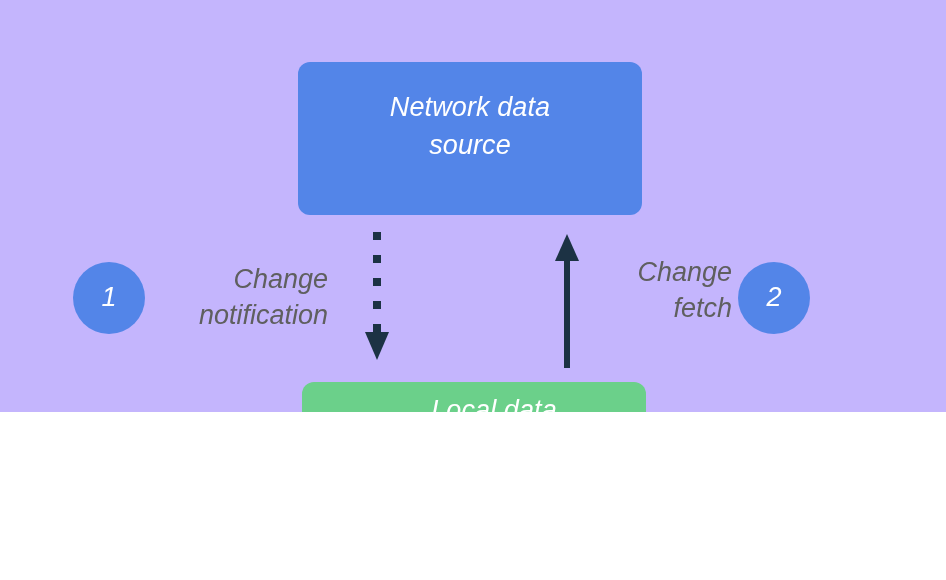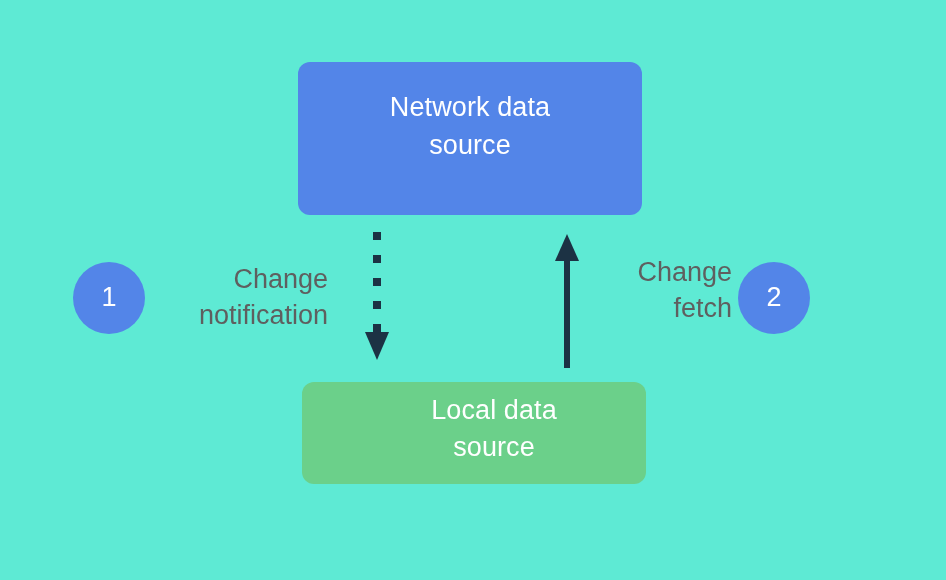--- a/index.html
+++ b/index.html
@@ -6,23 +6,24 @@
     margin: 0;
     padding: 0;
     background: #ffffff;
   }
   body {
     font-family: "Liberation Sans", sans-serif;
   }
   #canvas {
     position: relative;
     width: 946px;
-    height: 580px;
-    background: #5eead4;
+    height: 412px;
+    background: #c4b5fd;
     overflow: hidden;
+    font-style: italic;
   }
 
   
   .node-box {
     position: absolute;
     box-sizing: border-box;
     border-radius: 12px;
     display: flex;
     align-items: center;
     justify-content: center;

